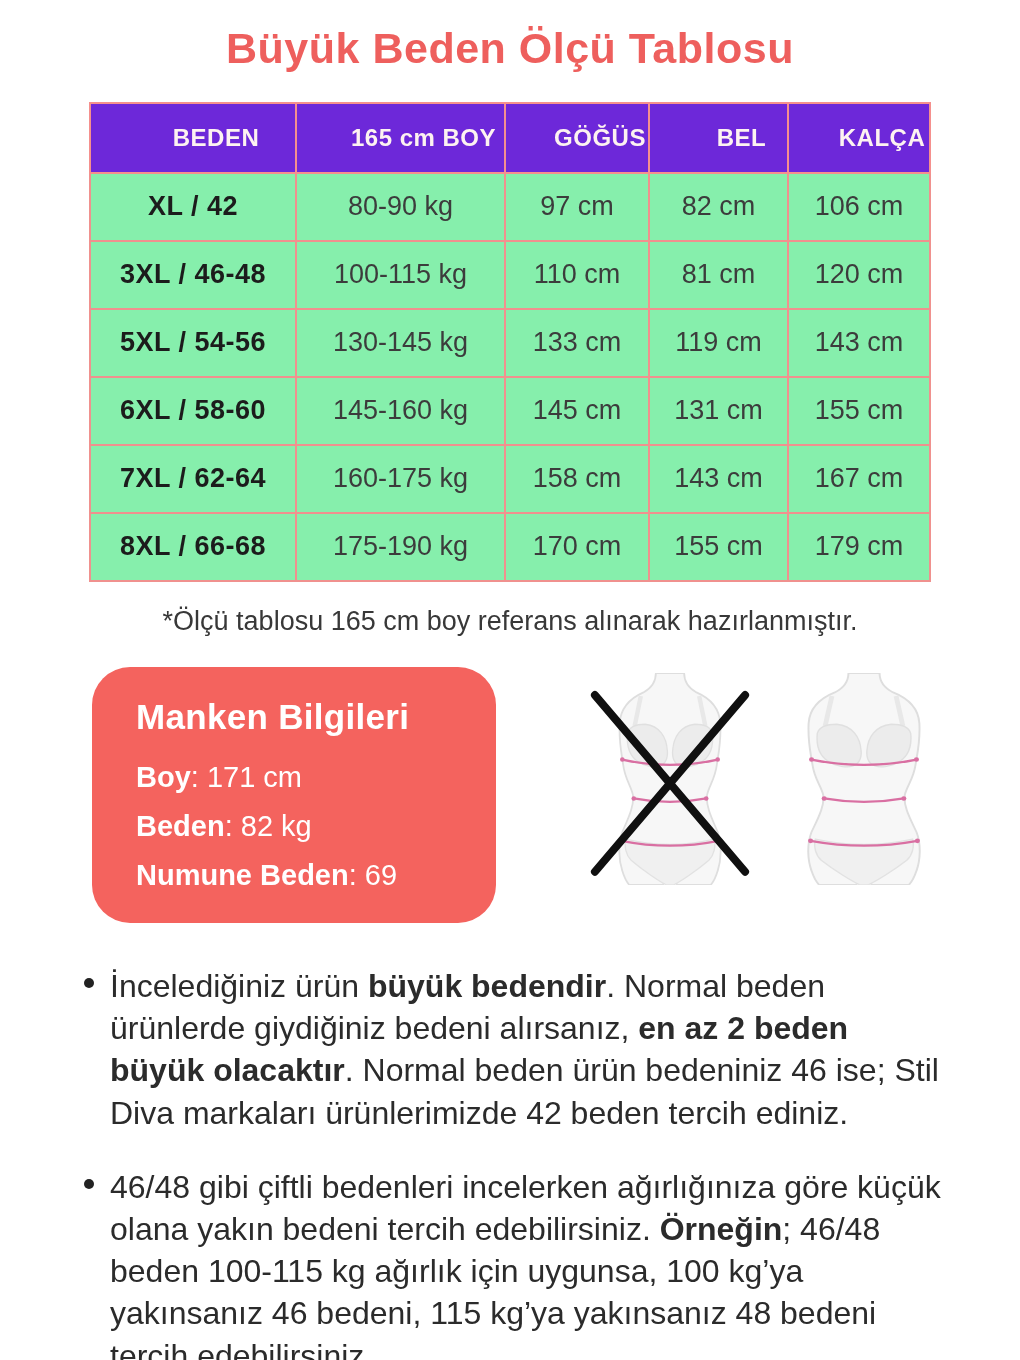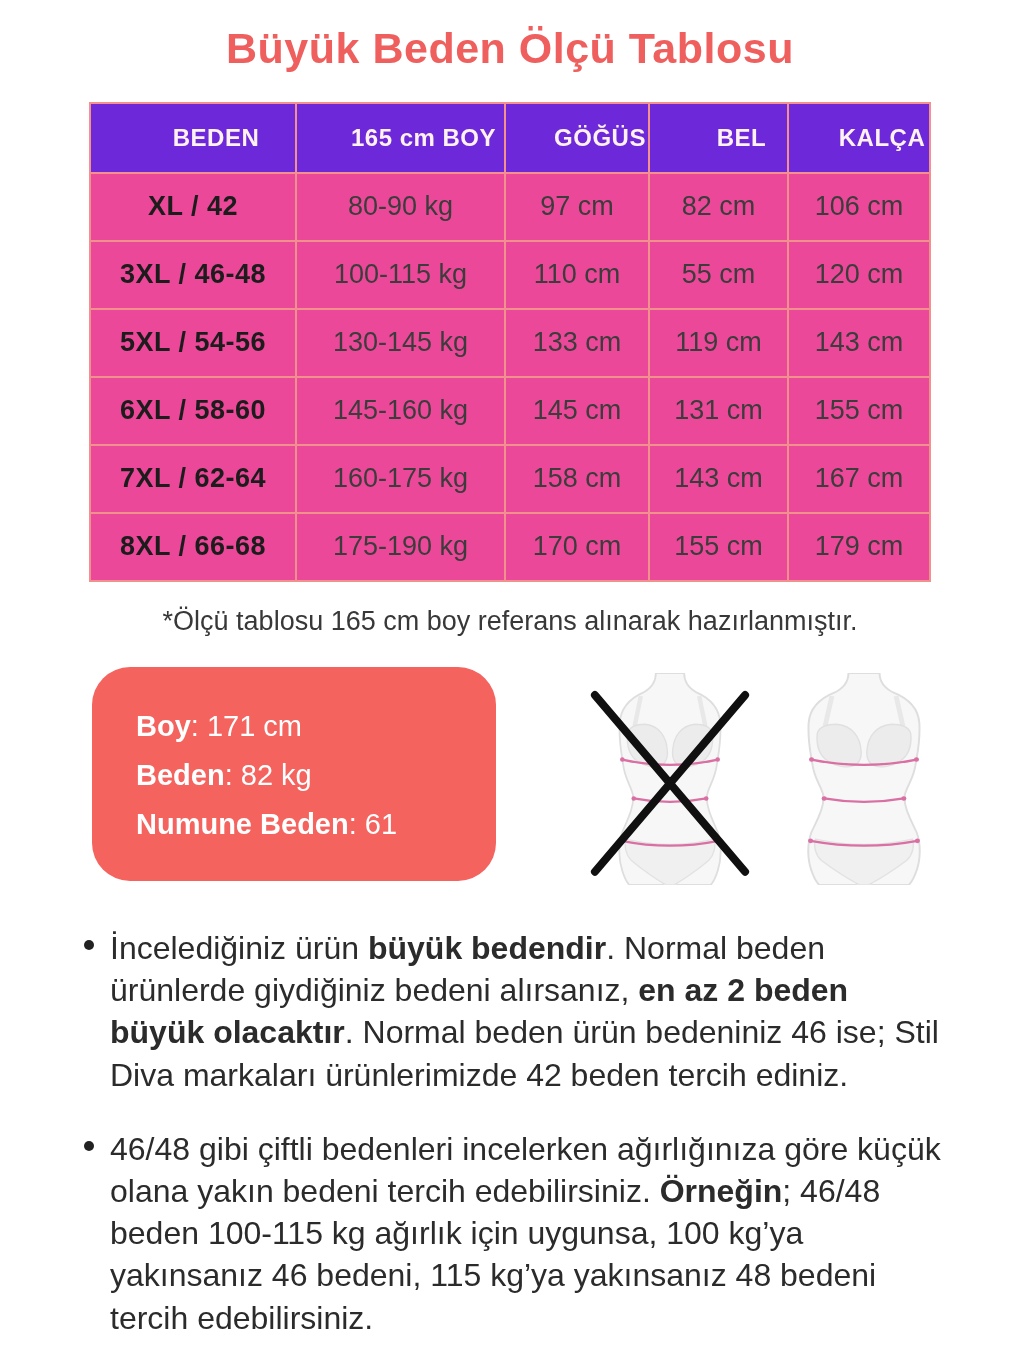--- a/index.html
+++ b/index.html
@@ -31,21 +31,21 @@
     background: #6d28d9;
     color: #fdf2f1;
     font-size: 24px;
     font-weight: 700;
     height: 70px;
     border: 2px solid #f5908d;
     letter-spacing: 0.5px;
     padding-left: 47px;
   }
   .size-table td {
-    background: #ec4899;
+    background: #86efac;
     font-size: 27px;
     color: #3c3c3c;
     text-align: center;
     height: 68px;
     border: 2px solid #f0918e;
   }
   .size-table td.size {
     font-weight: 800;
     color: #1c1c1c;
     letter-spacing: 0.5px;
@@ -141,21 +141,21 @@
         <td class="size">XL / 42</td>
         <td>80-90 kg</td>
         <td>97 cm</td>
         <td>82 cm</td>
         <td>106 cm</td>
       </tr>
       <tr>
         <td class="size">3XL / 46-48</td>
         <td>100-115 kg</td>
         <td>110 cm</td>
-        <td>55 cm</td>
+        <td>81 cm</td>
         <td>120 cm</td>
       </tr>
       <tr>
         <td class="size">5XL / 54-56</td>
         <td>130-145 kg</td>
         <td>133 cm</td>
         <td>119 cm</td>
         <td>143 cm</td>
       </tr>
       <tr>
@@ -179,23 +179,24 @@
         <td>155 cm</td>
         <td>179 cm</td>
       </tr>
     </tbody>
 </table>
 
 <div class="footnote">*Ölçü tablosu 165 cm boy referans alınarak hazırlanmıştır.</div>
 
 <div class="info-row">
   <div class="model-card">
+    <div class="card-title">Manken Bilgileri</div>
     <div class="card-line"><span class="b">Boy</span><span>: 171 cm</span></div>
     <div class="card-line"><span class="b">Beden</span><span>: 82 kg</span></div>
-    <div class="card-line"><span class="b">Numune Beden</span><span>: 61</span></div>
+    <div class="card-line"><span class="b">Numune Beden</span><span>: 69</span></div>
   </div>
 
   <div class="figures">
 
     <div class="figure-box">
       <svg viewBox="0 0 200 240" aria-hidden="true">
         <g>
           <path d="M84,0 C84,10 79,17 70,22 C54,29 44,41 43,57 C42,78 45,90 47,104 C49,120 56,128 58,138 C60,150 52,166 46,180 C41,194 42,212 46,224 C49,234 52,238 54,240 L92,240 C95,232 98,228 100,226 C102,228 105,232 108,240 L146,240 C148,238 151,234 154,224 C158,212 159,194 154,180 C148,166 140,150 142,138 C144,128 151,120 153,104 C155,90 158,78 157,57 C156,41 146,29 130,22 C121,17 116,10 116,0 Z" fill="#f7f7f7" stroke="#dedede" stroke-width="2"></path>
           <path d="M60,60 L67,26 M140,60 L133,26" stroke="#e8e8e8" stroke-width="5" fill="none"></path>
           <path d="M52,68 C50,88 58,102 78,106 C92,108 98,100 97,88 C96,72 88,60 72,58 C62,58 54,61 52,68 Z" fill="#ececec" stroke="#e0e0e0" stroke-width="1.5"></path>

